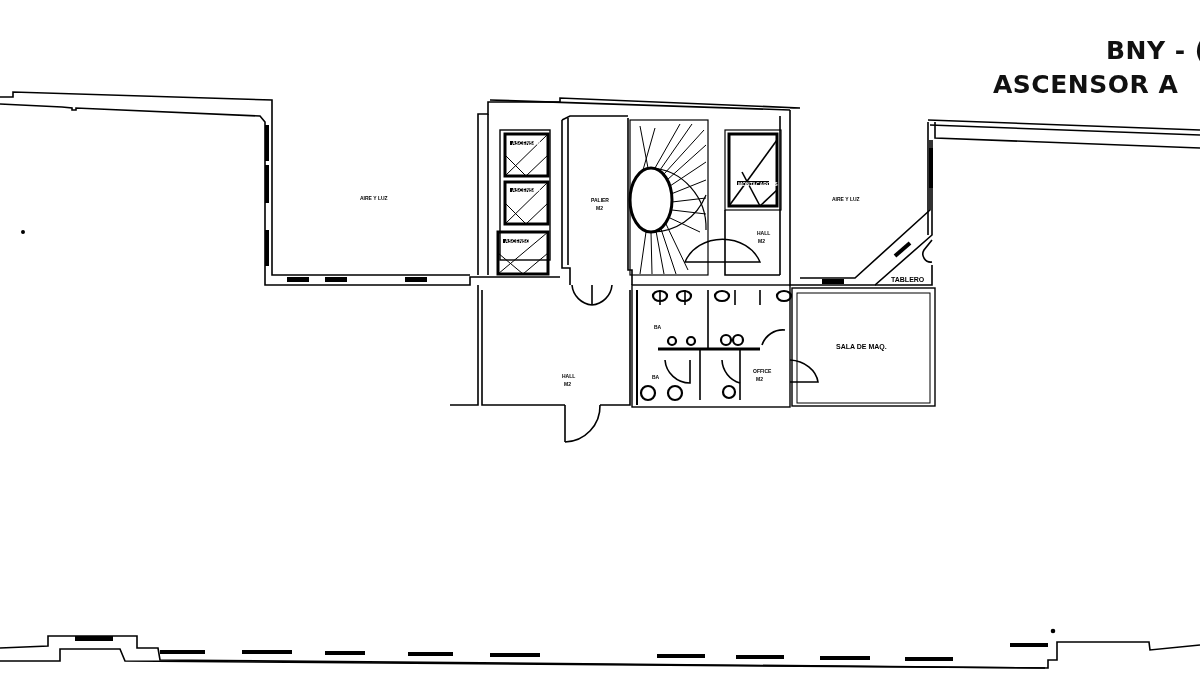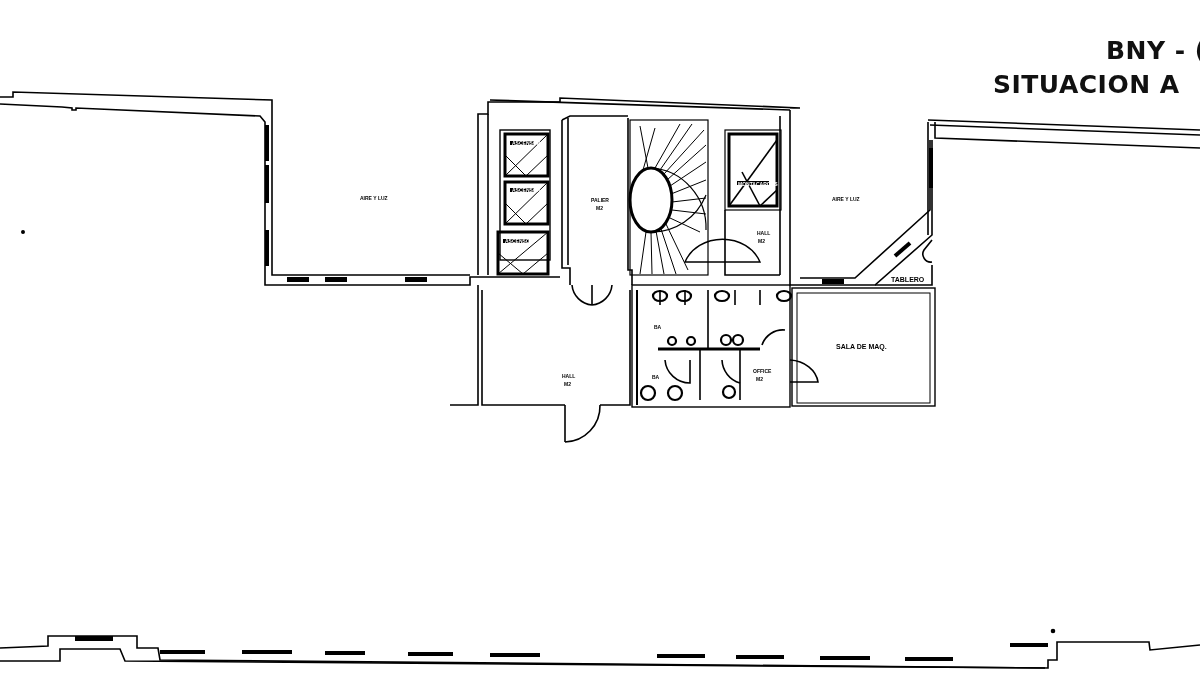--- a/index.html
+++ b/index.html
@@ -184,21 +184,21 @@
         <rect x="905" y="657" width="48" height="4"></rect>
         <rect x="1010" y="643" width="38" height="4"></rect>
       </g>
       <circle cx="1053" cy="631" r="1.5" fill="#000"></circle>
     </g>
     <circle cx="23" cy="232" r="1.2" fill="#000"></circle>
   </g>
 </svg>
 
 <div class="title title-1">BNY - (</div>
-<div class="title title-2">SITUACION A</div>
+<div class="title title-2">ASCENSOR A</div>
 
 <div class="lbl lbl-xs" style="left:360px;top:196px;">AIRE Y LUZ</div>
 <div class="lbl lbl-xs" style="left:832px;top:197px;">AIRE Y LUZ</div>
 <div class="lbl lbl-xs" style="left:591px;top:198px;">PALIER</div>
 <div class="lbl lbl-xs" style="left:596px;top:206px;">M2</div>
 <div class="lbl lbl-xs" style="left:757px;top:231px;">HALL</div>
 <div class="lbl lbl-xs" style="left:758px;top:239px;">M2</div>
 <div class="lbl lbl-xs" style="left:562px;top:374px;">HALL</div>
 <div class="lbl lbl-xs" style="left:564px;top:382px;">M2</div>
 <div class="lbl lbl-sm" style="left:836px;top:343px;">SALA DE MAQ.</div>

